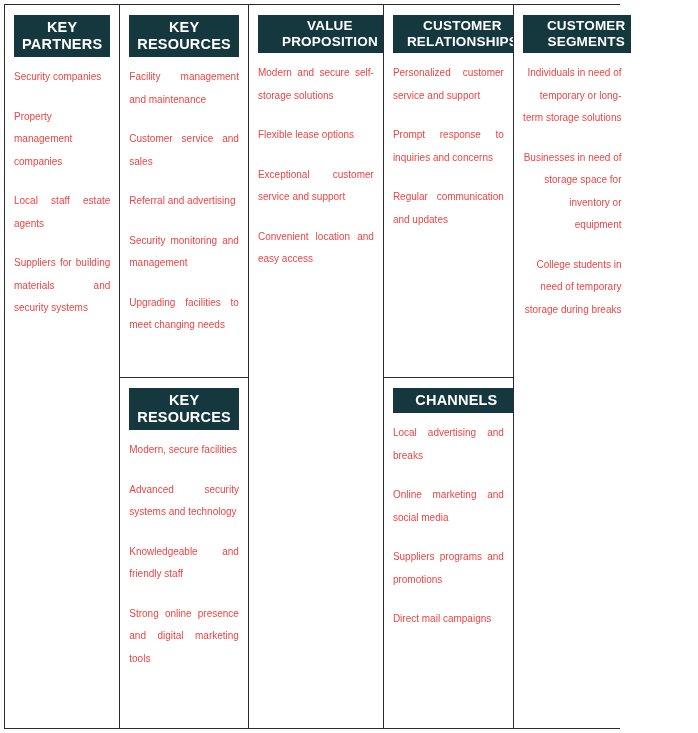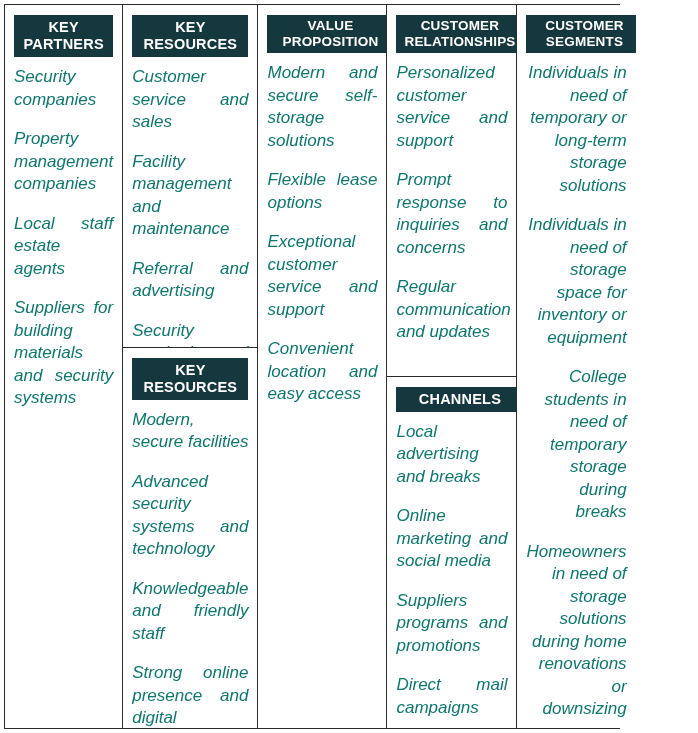--- a/index.html
+++ b/index.html
@@ -81,38 +81,37 @@
     text-align: center;
     white-space: pre-line;
   }
   .section-header.full {
     display: block;
     width: 100%;
   }
   .section-header.two-line {
     font-size: 13.5px;
     line-height: 16px;
-    padding: 3px 6px 3px 8px;
+    padding: 3px 6px 3px 14px;
   }
 
   .item-list {
     margin: 0;
     padding: 0;
     list-style: none;
   }
 
   .item {
-    font-size: 17px;
+    font-size: 10px;
     line-height: 22.5px;
-    color: #0f766e;
+    color: #ef4444;
     text-align: justify;
     text-justify: inter-word;
     margin: 0 0 17px 0;
     hyphens: none;
-    font-style: italic;
   }
   .item:last-child { margin-bottom: 0; }
 
   
   .col-customer-seg .item {
     text-align: right;
   }
 </style>
 </head>
 <body>
@@ -129,22 +128,22 @@
           <li class="item">Local staff estate agents</li>
           <li class="item">Suppliers for building materials and security systems</li>
         </ul>
       </div>
     </div>
 
     <div class="column col-key-activities">
       <div class="block block-activities with-divider">
         <div class="section-header">KEY RESOURCES</div>
         <ul class="item-list">
+          <li class="item">Facility management and maintenance</li>
           <li class="item">Customer service and sales</li>
-          <li class="item">Facility management and maintenance</li>
           <li class="item">Referral and advertising</li>
           <li class="item">Security monitoring and management</li>
           <li class="item">Upgrading facilities to meet changing needs</li>
         </ul>
       </div>
       <div class="block block-resources">
         <div class="section-header">KEY RESOURCES</div>
         <ul class="item-list">
           <li class="item">Modern, secure facilities</li>
           <li class="item">Advanced security systems and technology</li>
@@ -187,21 +186,20 @@
         </ul>
       </div>
     </div>
 
     <div class="column col-customer-seg">
       <div class="block">
         <div class="section-header full two-line">CUSTOMER
 SEGMENTS</div>
         <ul class="item-list">
           <li class="item">Individuals in need of temporary or long-term storage solutions</li>
-          <li class="item">Individuals in need of storage space for inventory or equipment</li>
+          <li class="item">Businesses in need of storage space for inventory or equipment</li>
           <li class="item">College students in need of temporary storage during breaks</li>
-          <li class="item">Homeowners in need of storage solutions during home renovations or downsizing</li>
         </ul>
       </div>
     </div>
 
   </div>
 </div>
 
 </body></html>

